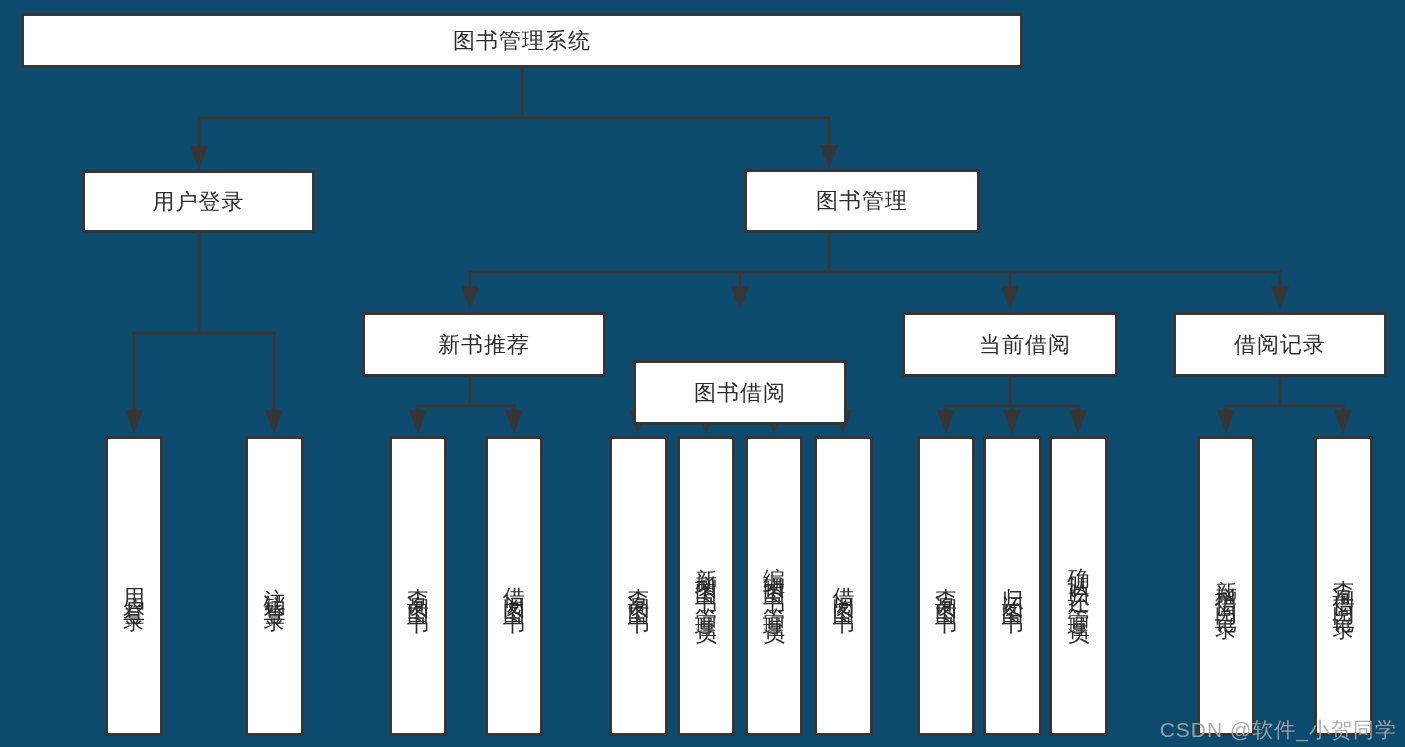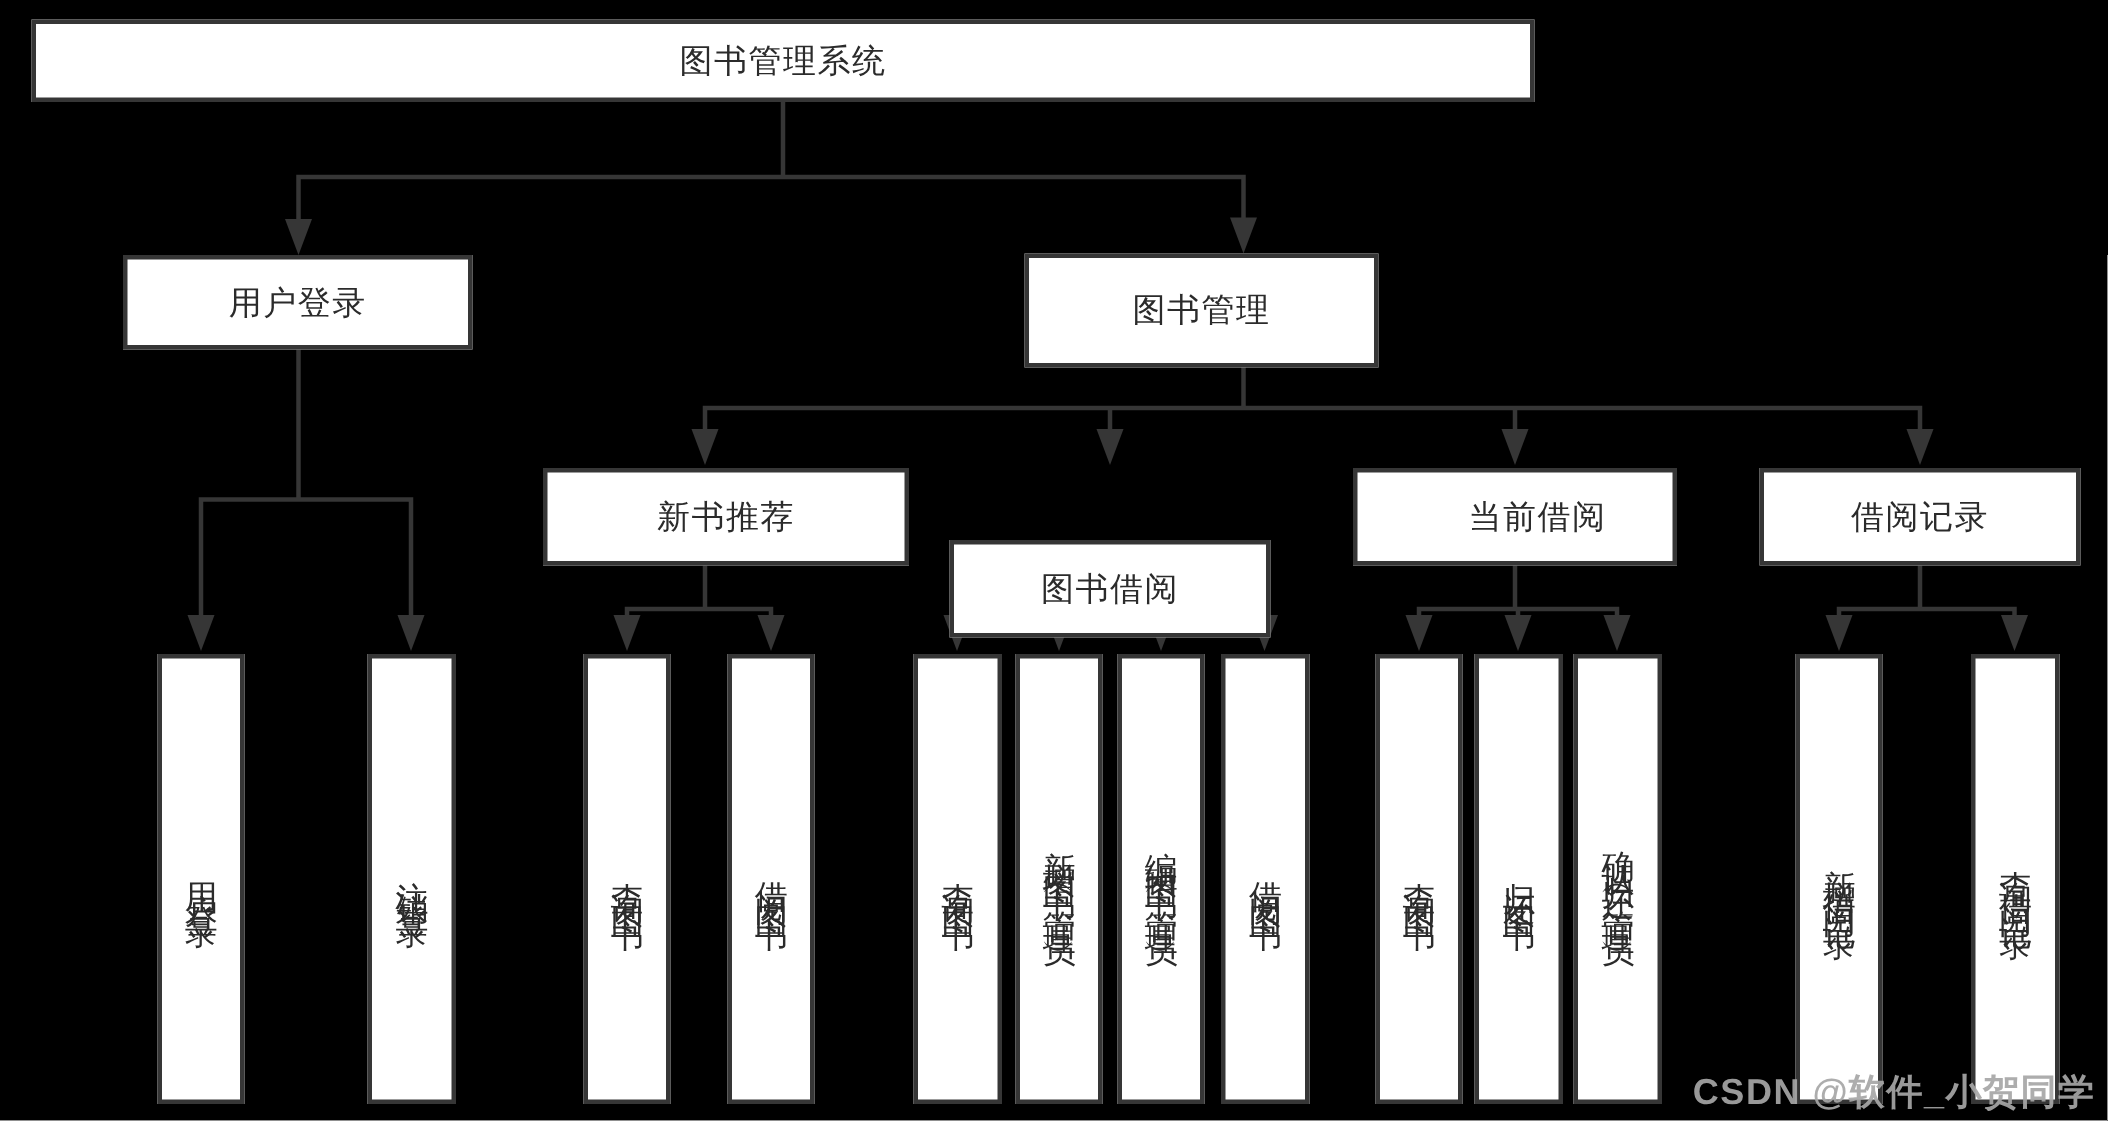--- a/index.html
+++ b/index.html
@@ -5,21 +5,21 @@
   :root{
     --line:#363636;
     --text:#2b2b2b;
   }
   html,body{margin:0;padding:0;background:#ffffff;}
   body{font-family:"Liberation Sans","DejaVu Sans",sans-serif;}
   .canvas{
     position:relative;
     width:1405px;
     height:747px;
-    background:#000000;
+    background:#0c4a6e;
     overflow:hidden;
   }
   .connectors{
     position:absolute;
     left:0;top:0;
     width:1405px;height:747px;
   }
   .node{
     position:absolute;
     box-sizing:border-box;
@@ -30,41 +30,40 @@
     justify-content:center;
     color:var(--text);
   }
   .hnode{
     font-size:22px;
     letter-spacing:1px;
     white-space:nowrap;
   }
   .root{left:21px;top:13px;width:1002px;height:55px;}
   .l2a{left:82px;top:170px;width:233px;height:63px;}
-  .l2b{left:683px;top:169px;width:236px;height:76px;}
+  .l2b{left:744px;top:169px;width:236px;height:64px;}
   .l3{top:312px;height:65px;}
   .leaf{top:436px;height:300px;}
   .vtext{
     writing-mode:vertical-rl;
     text-orientation:mixed;
     font-size:22px;
     letter-spacing:8px;
     line-height:1.1;
   }
   .watermark{
     position:absolute;
     right:8px;
     bottom:3px;
-    font-size:24px;
+    font-size:21px;
     letter-spacing:1px;
     color:#a7a7a7;
     opacity:0.92;
     white-space:nowrap;
     z-index:5;
-    font-weight:bold;
   }
 </style>
 </head>
 <body>
 
 <div class="canvas">
 
   <svg class="connectors" viewBox="0 0 1405 747" xmlns="http://www.w3.org/2000/svg" aria-hidden="true">
     <path fill="none" stroke="#363636" stroke-width="3" d="
       M522 68 V118

